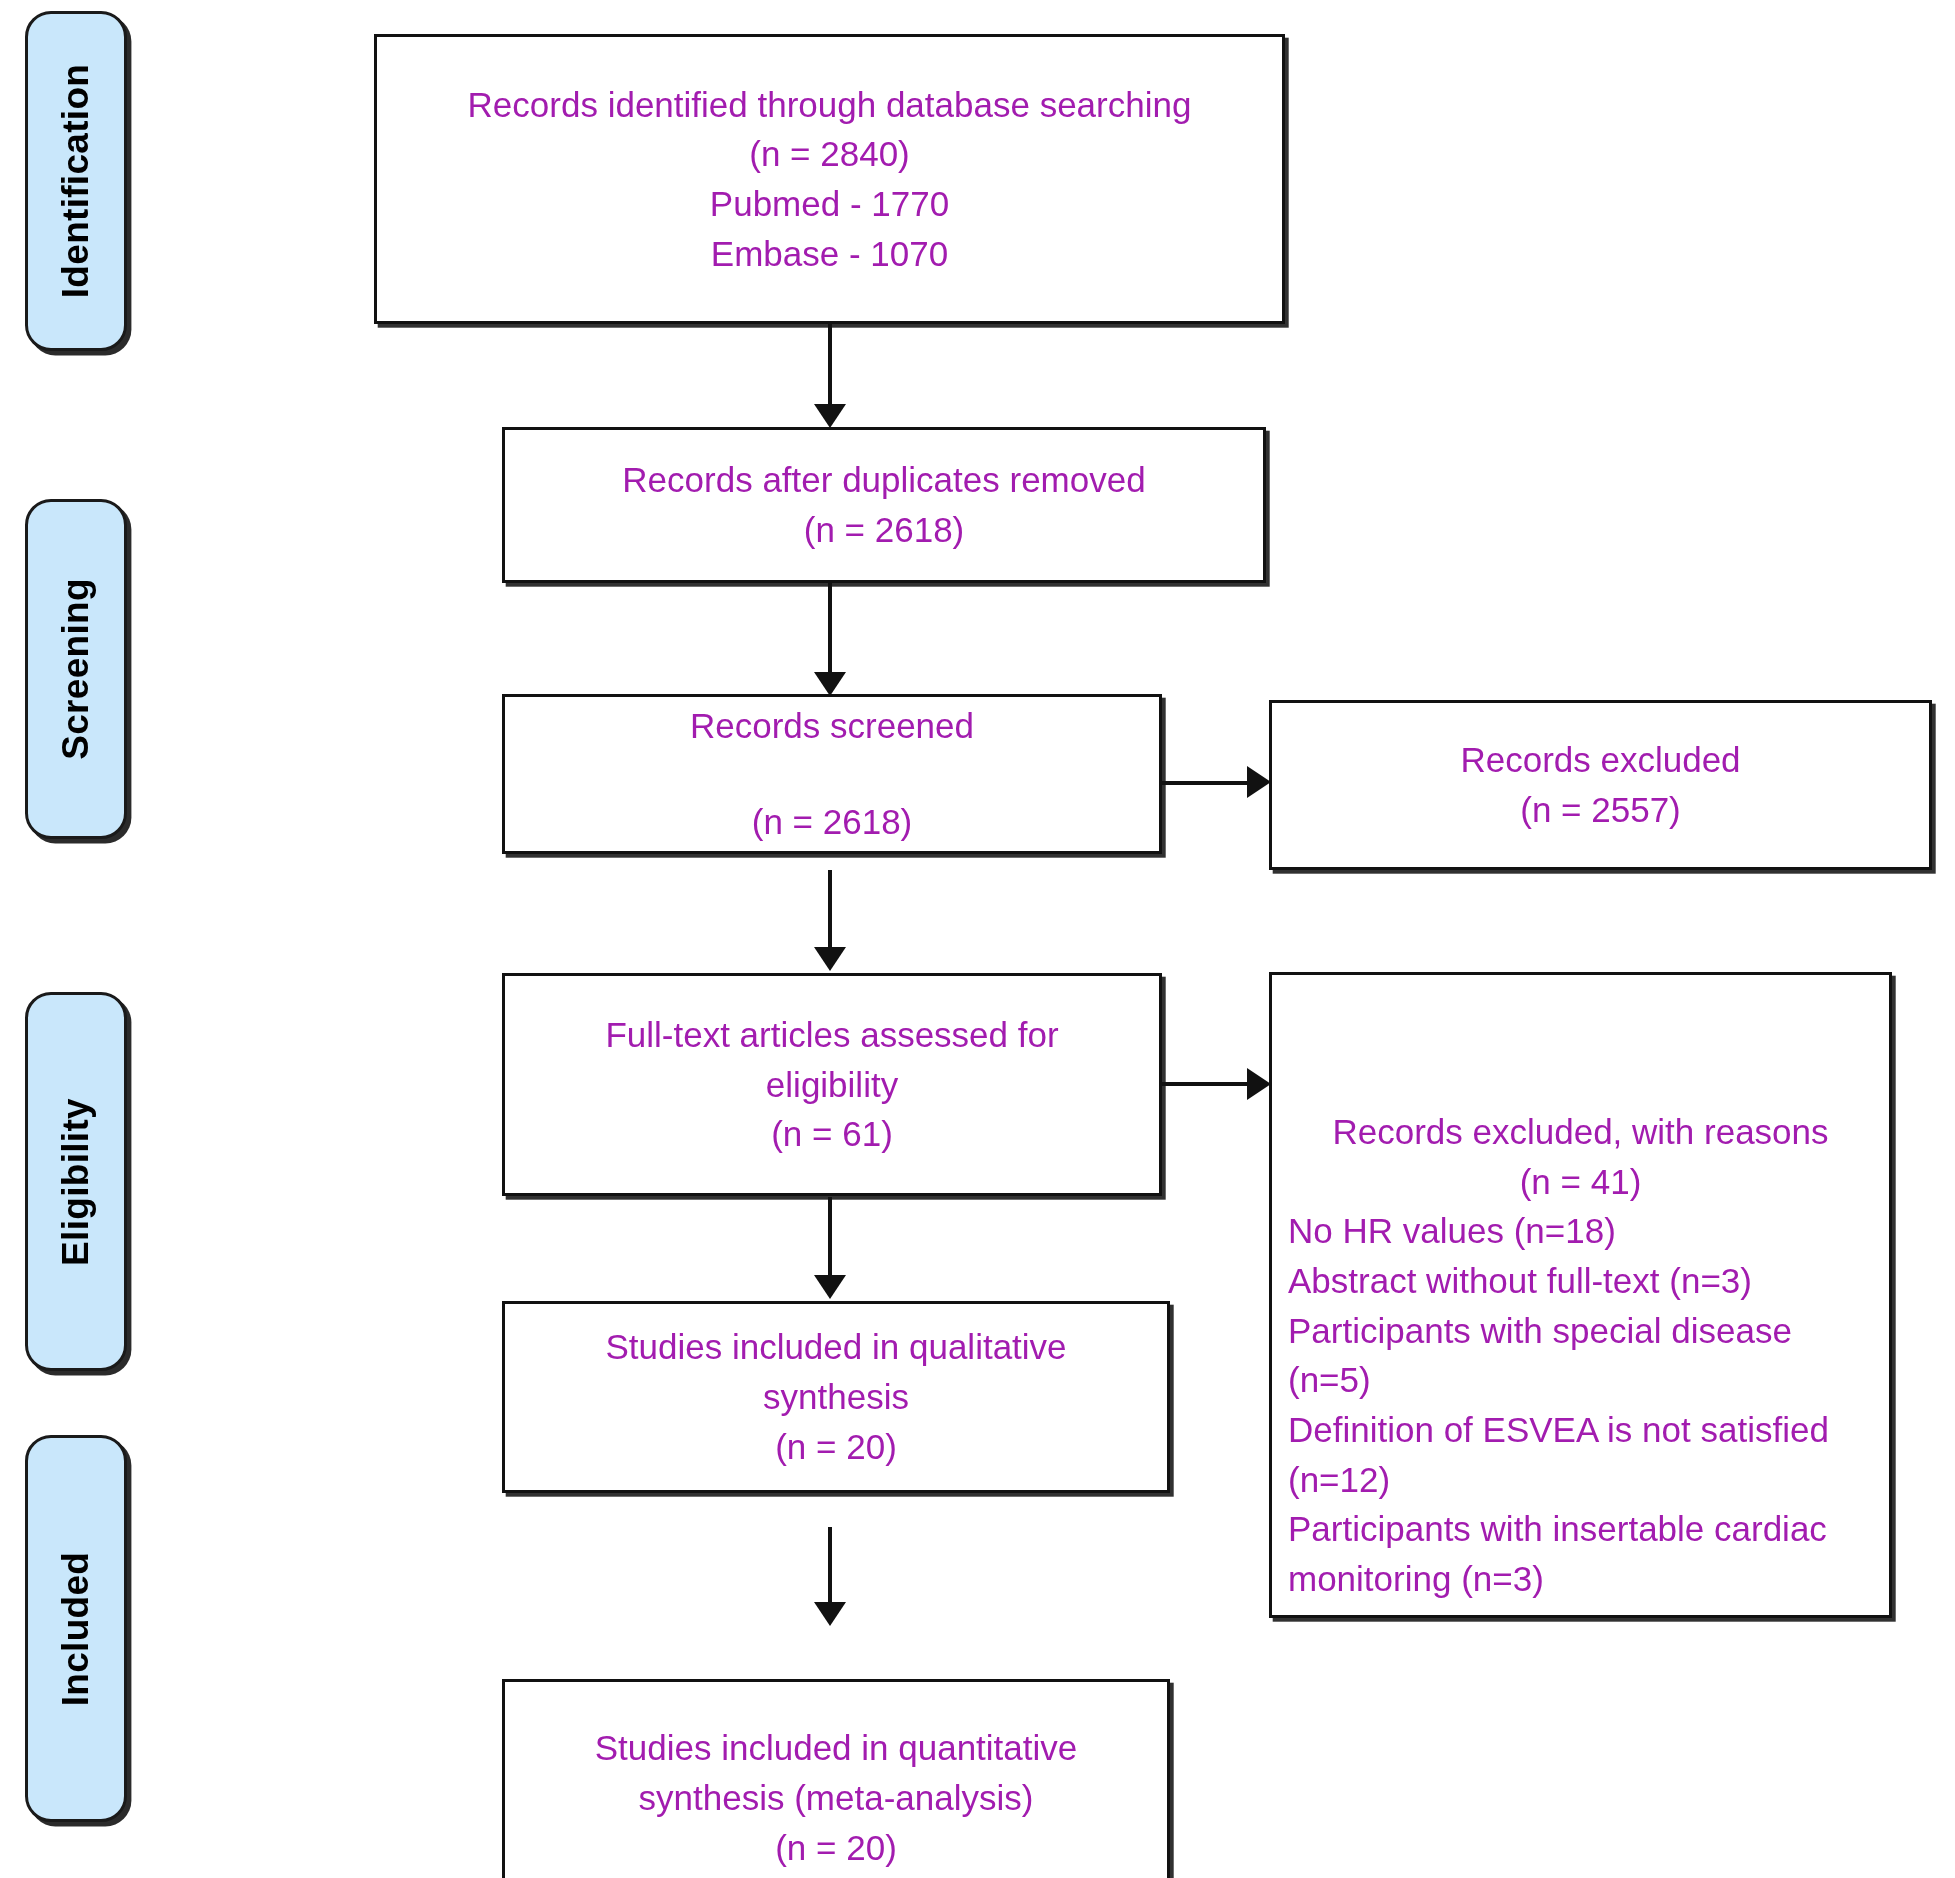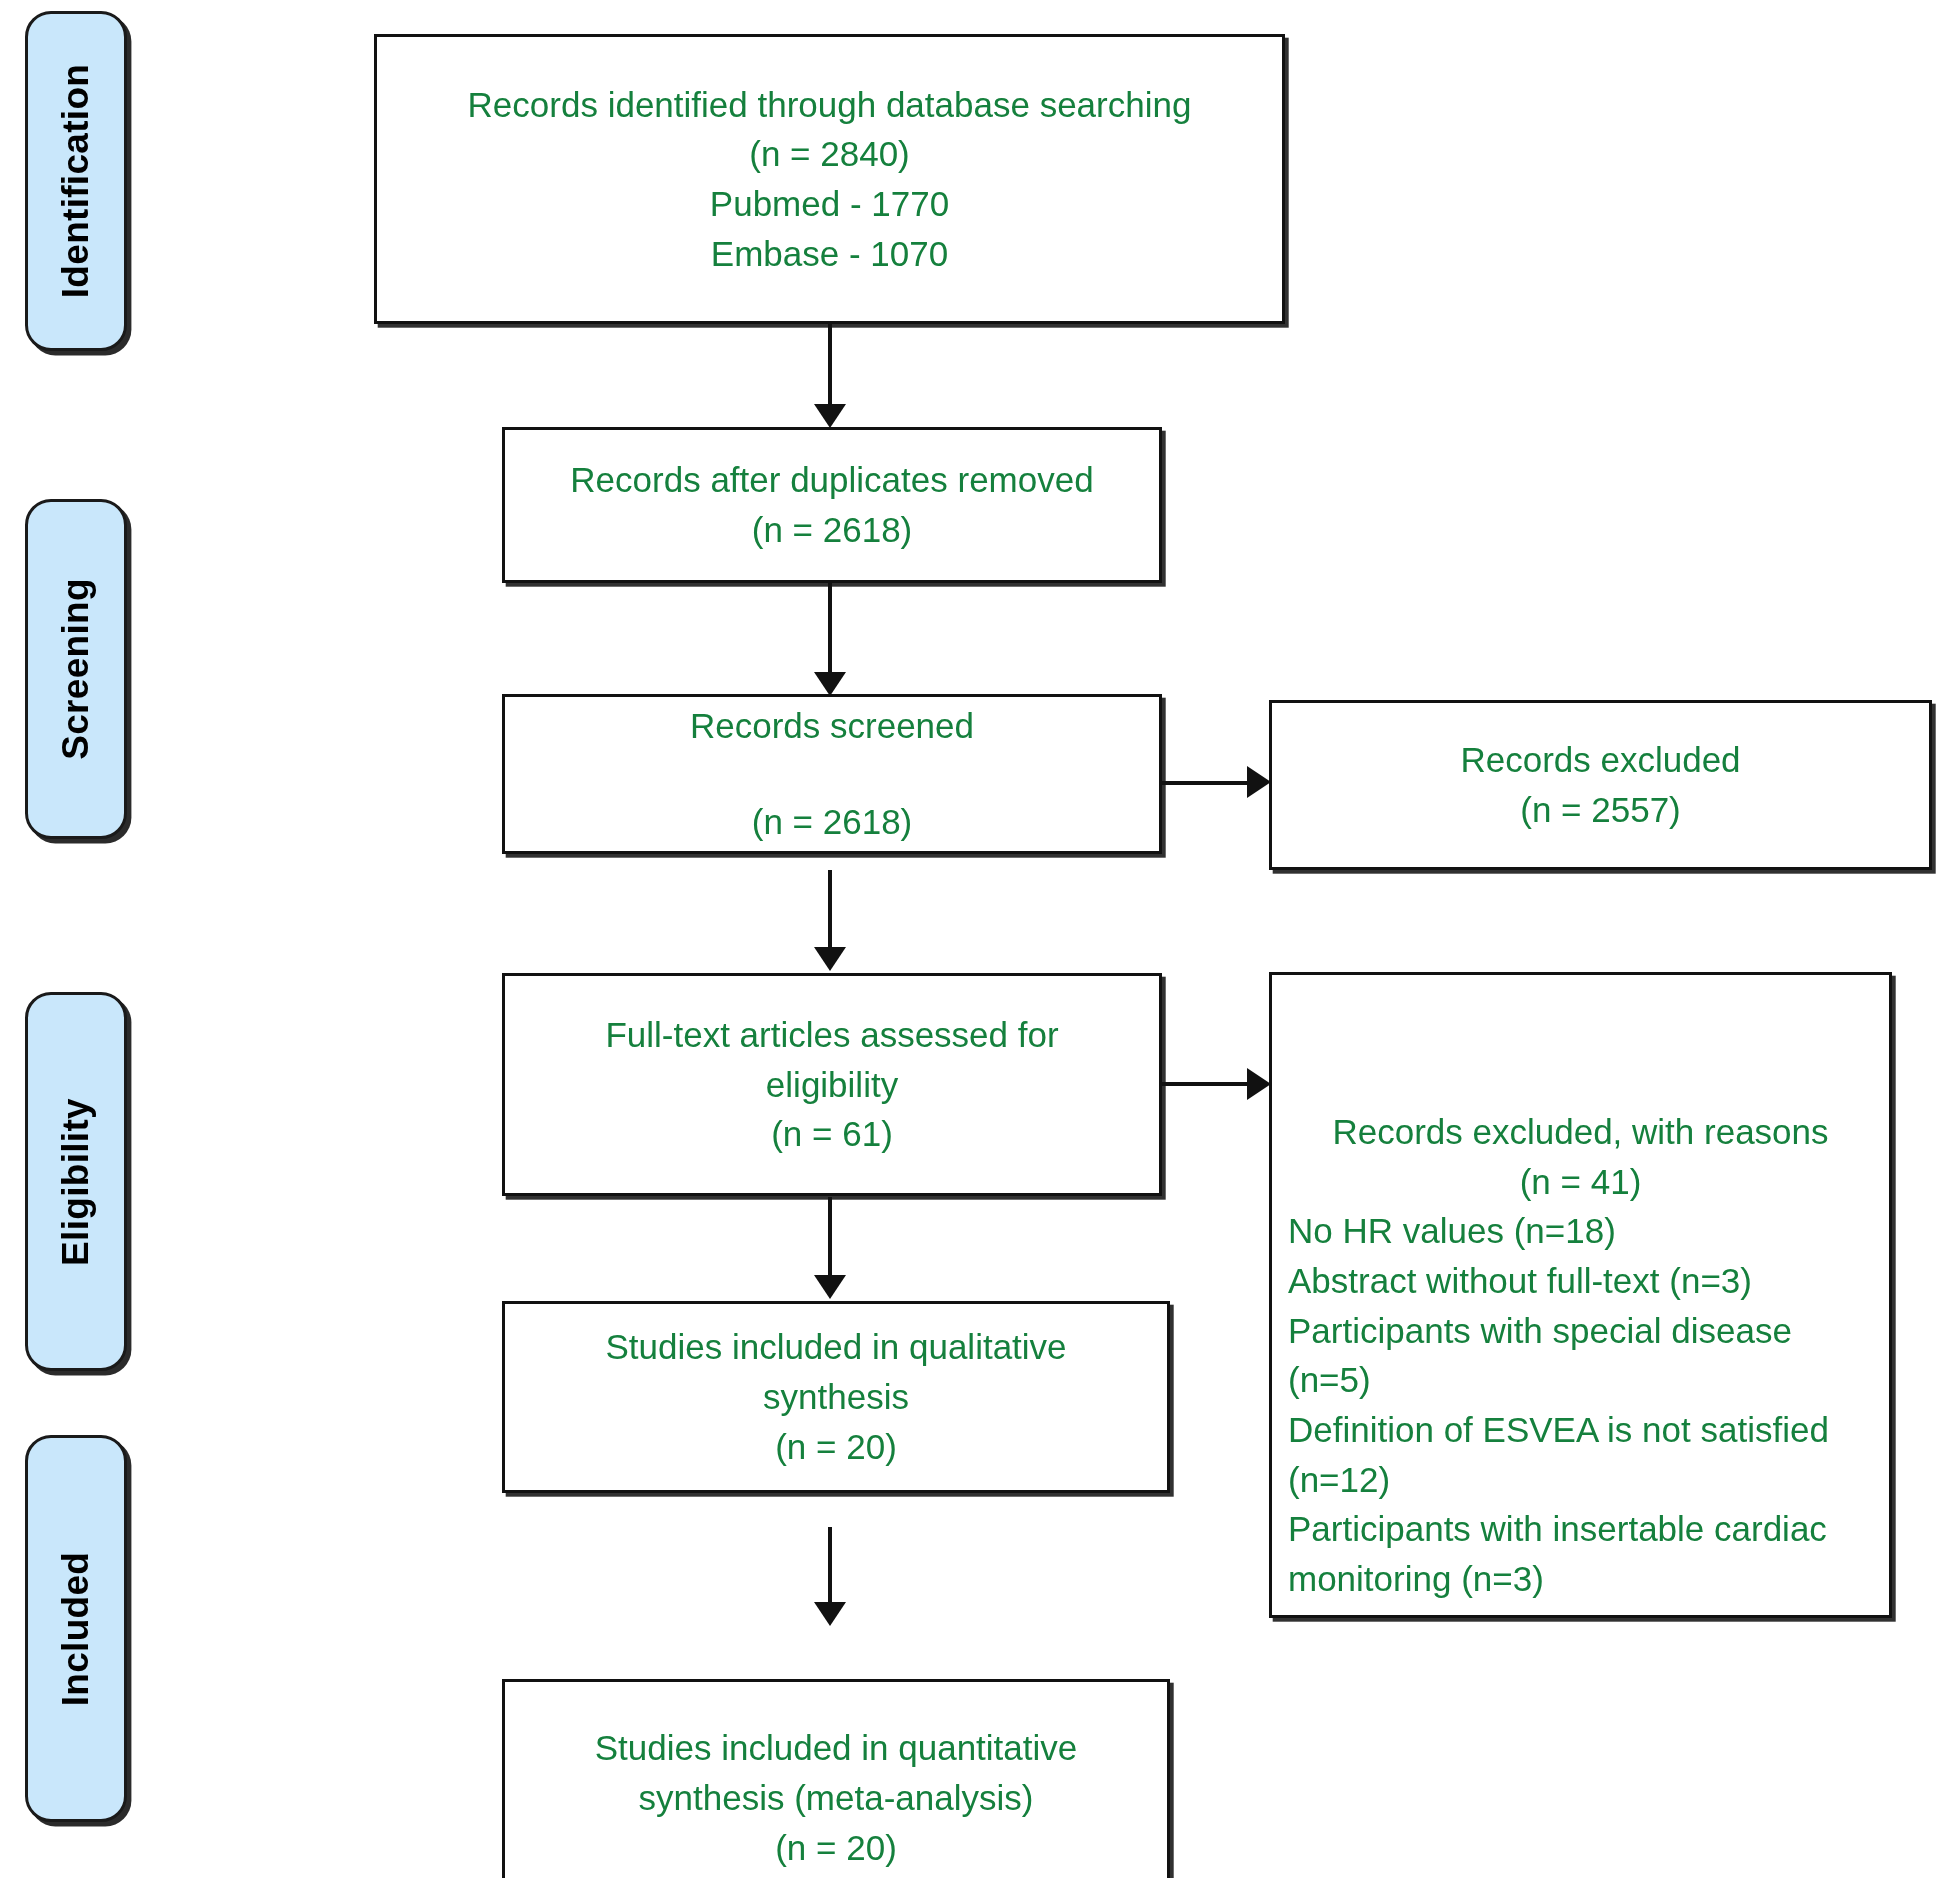--- a/index.html
+++ b/index.html
@@ -53,21 +53,21 @@
     align-items: center;
     padding: 11.2px 16px;
   }
   .flow-box.align-left {
     align-items: stretch;
   }
   .box-line {
     text-align: center;
     font-size: 35px;
     line-height: 1.42;
-    color: #15803d;
+    color: #a21caf;
     font-family: "Liberation Sans", sans-serif;
   }
   .box-line.left {
     text-align: left;
   }
 
   
   .conn-v {
     position: absolute;
     width: 3.7px;
@@ -119,21 +119,21 @@
   <div class="flow-box" style="left:374px; top:34px; width:911px; height:290px;">
     <div class="box-line">Records identified through database searching</div>
     <div class="box-line">(n = 2840)</div>
     <div class="box-line">Pubmed - 1770</div>
     <div class="box-line">Embase - 1070</div>
   </div>
 
   <div class="conn-v" style="left:828px; top:324px; height:84px;"></div>
   <div class="arrow-down" style="left:814px; top:404px;"></div>
 
-  <div class="flow-box" style="left:502px; top:427px; width:660px; height:156px;">
+  <div class="flow-box" style="left:502px; top:427px; width:764px; height:156px;">
     <div class="box-line">Records after duplicates removed</div>
     <div class="box-line">(n = 2618)</div>
   </div>
 
   <div class="conn-v" style="left:828px; top:583px; height:92px;"></div>
   <div class="arrow-down" style="left:814px; top:672px;"></div>
 
   <div class="flow-box" style="left:502px; top:694px; width:660px; height:160px;gap:46px;">
     <div class="box-line">Records screened</div>
     <div class="box-line">(n = 2618)</div>

